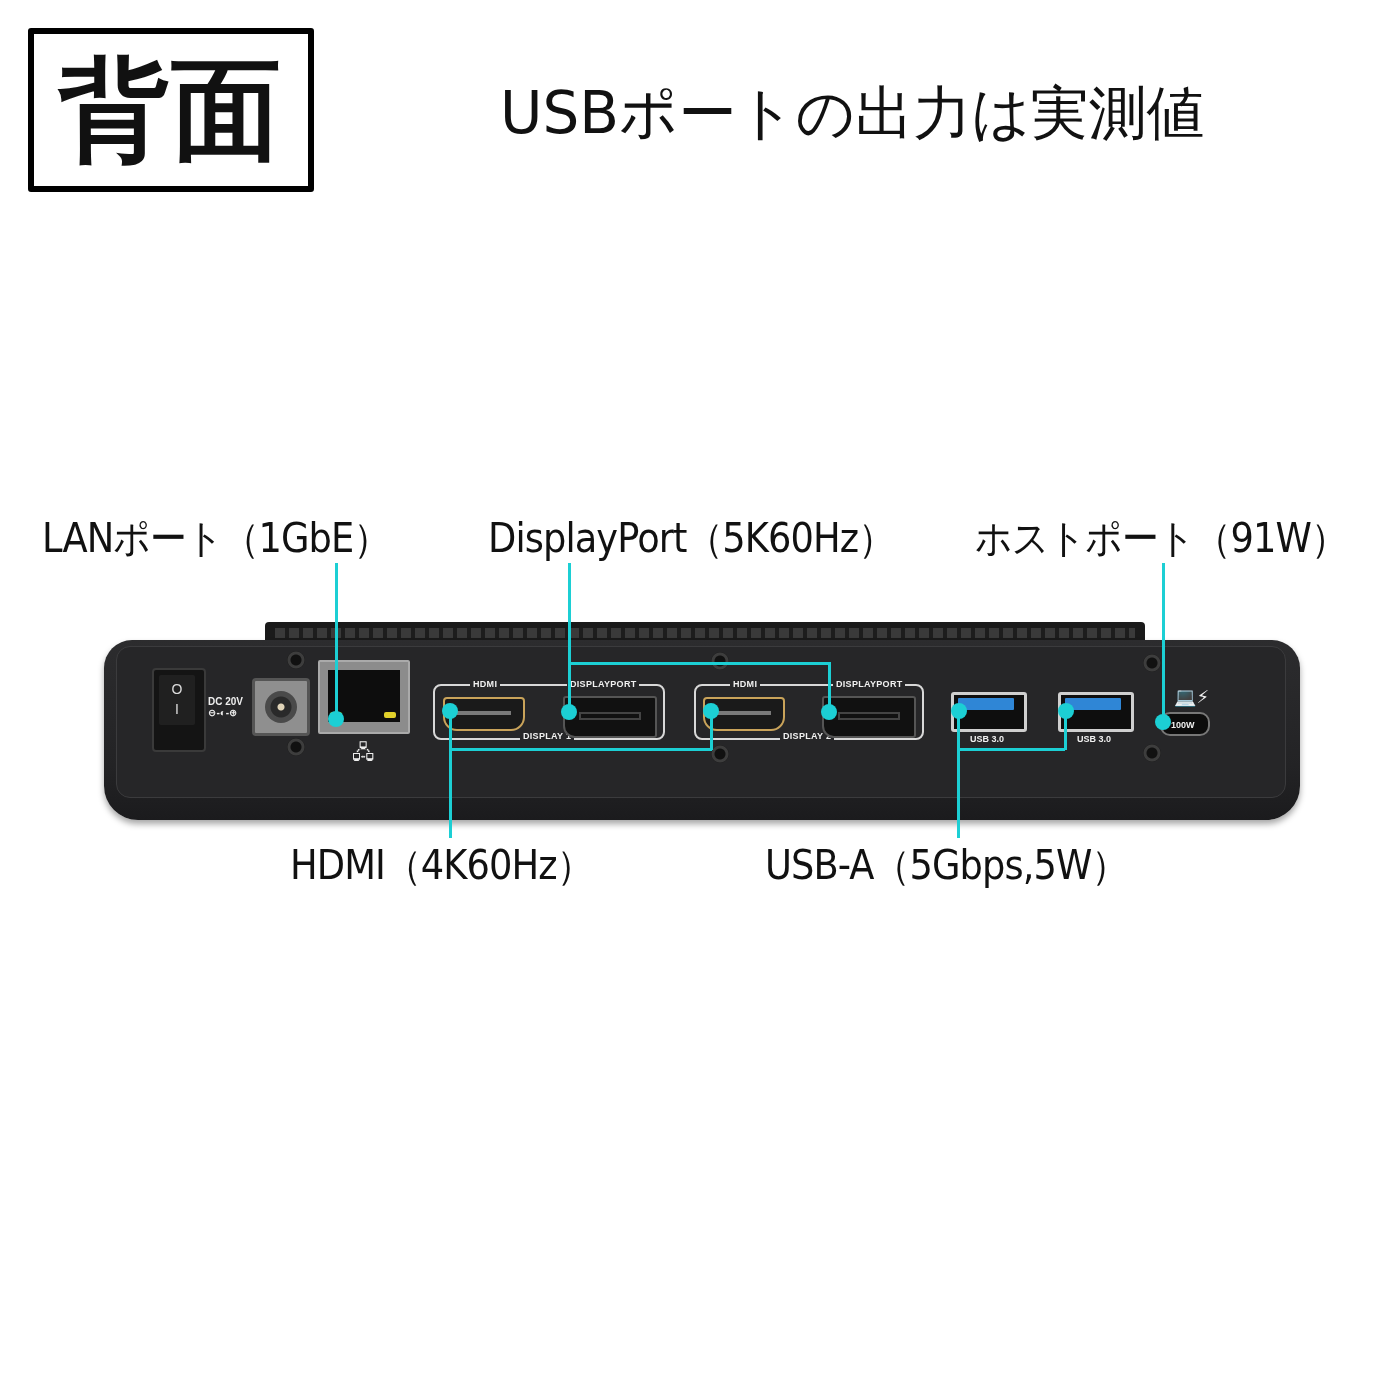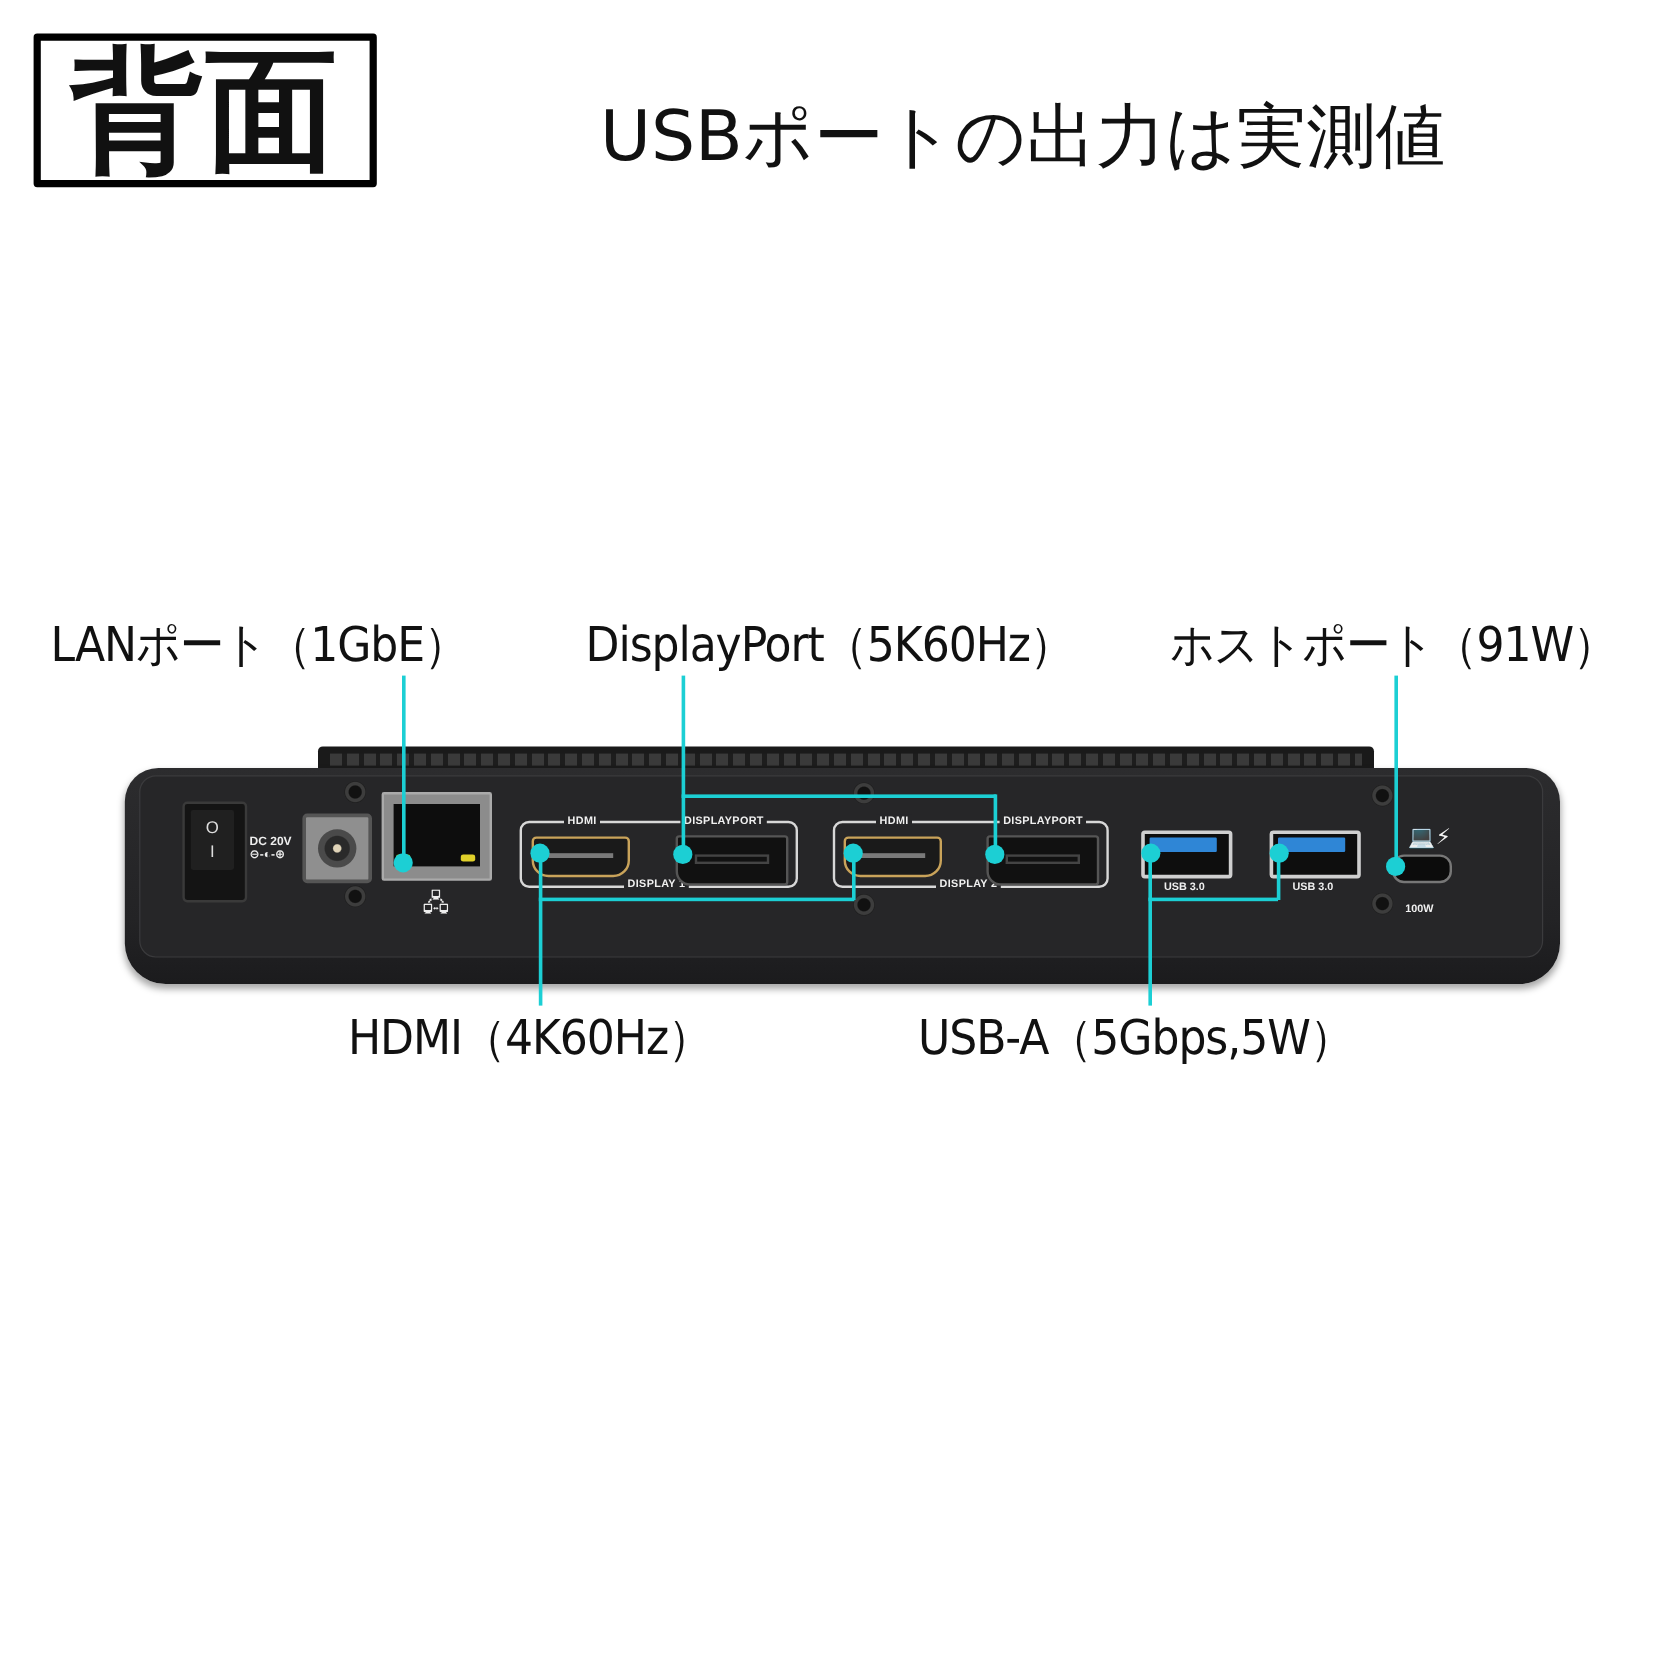--- a/index.html
+++ b/index.html
@@ -1,18 +1,18 @@
 <!DOCTYPE html>
 <html><head>
 <meta charset="utf-8">
 <style>
   html, body { margin:0; padding:0; background:#fff; }
   body { width:1400px; height:1400px; position:relative; overflow:hidden; font-family:"Liberation Sans","DejaVu Sans",sans-serif; color:#111; }
   .abs { position:absolute; }
-  .title-box { left:28px; top:28px; width:286px; height:128px; border:6px solid #000; border-radius:3px; box-sizing:border-box; display:flex; align-items:center; justify-content:center; }
+  .title-box { left:28px; top:28px; width:286px; height:164px; border:6px solid #000; border-radius:3px; box-sizing:border-box; display:flex; align-items:center; justify-content:center; }
   .title-box span { font-size:110px; font-weight:bold; letter-spacing:2px; line-height:1; font-family:"DejaVu Sans",sans-serif; }
   .subtitle { left:500px; top:80px; font-size:58px; line-height:66px; white-space:nowrap; font-family:"DejaVu Sans",sans-serif; }
   .label { font-size:40px; line-height:46px; white-space:nowrap; font-family:"DejaVu Sans",sans-serif; letter-spacing:-1px; transform:scaleX(0.92); transform-origin:left center; }
   .cyan { background:#1ccfd4; }
   .vline { width:3px; }
   .hline { height:3px; }
   .dot { width:16px; height:16px; border-radius:50%; background:#1ccfd4; z-index:5; }
 
   
   .device-top { left:265px; top:622px; width:880px; height:22px; background:#1a1a1a; border-radius:4px 4px 0 0; }
@@ -103,21 +103,21 @@
 <div class="abs hdmi" style="left:703px;top:697px;"></div>
 <div class="abs dp" style="left:822px;top:696px;"></div>
 
 <div class="abs usb" style="left:951px;top:692px;"></div>
 <div class="abs usb-cap" style="left:970px;top:734px;">USB 3.0</div>
 <div class="abs usb" style="left:1058px;top:692px;"></div>
 <div class="abs usb-cap" style="left:1077px;top:734px;">USB 3.0</div>
 
 <div class="abs laptop-icon" style="left:1174px;top:686px;">💻⚡</div>
 <div class="abs usbc" style="left:1160px;top:712px;"></div>
-<div class="abs usb-cap" style="left:1171px;top:752px;">100W</div>
+<div class="abs usb-cap" style="left:1171px;top:720px;">100W</div>
 
 <div class="abs cyan vline" style="left:335px;top:563px;height:155px;"></div>
 <div class="abs dot" style="left:328px;top:711px;"></div>
 
 <div class="abs cyan vline" style="left:568px;top:563px;height:148px;"></div>
 <div class="abs cyan hline" style="left:568px;top:662px;width:262px;"></div>
 <div class="abs cyan vline" style="left:828px;top:662px;height:50px;"></div>
 <div class="abs dot" style="left:561px;top:704px;"></div>
 <div class="abs dot" style="left:821px;top:704px;"></div>
 

